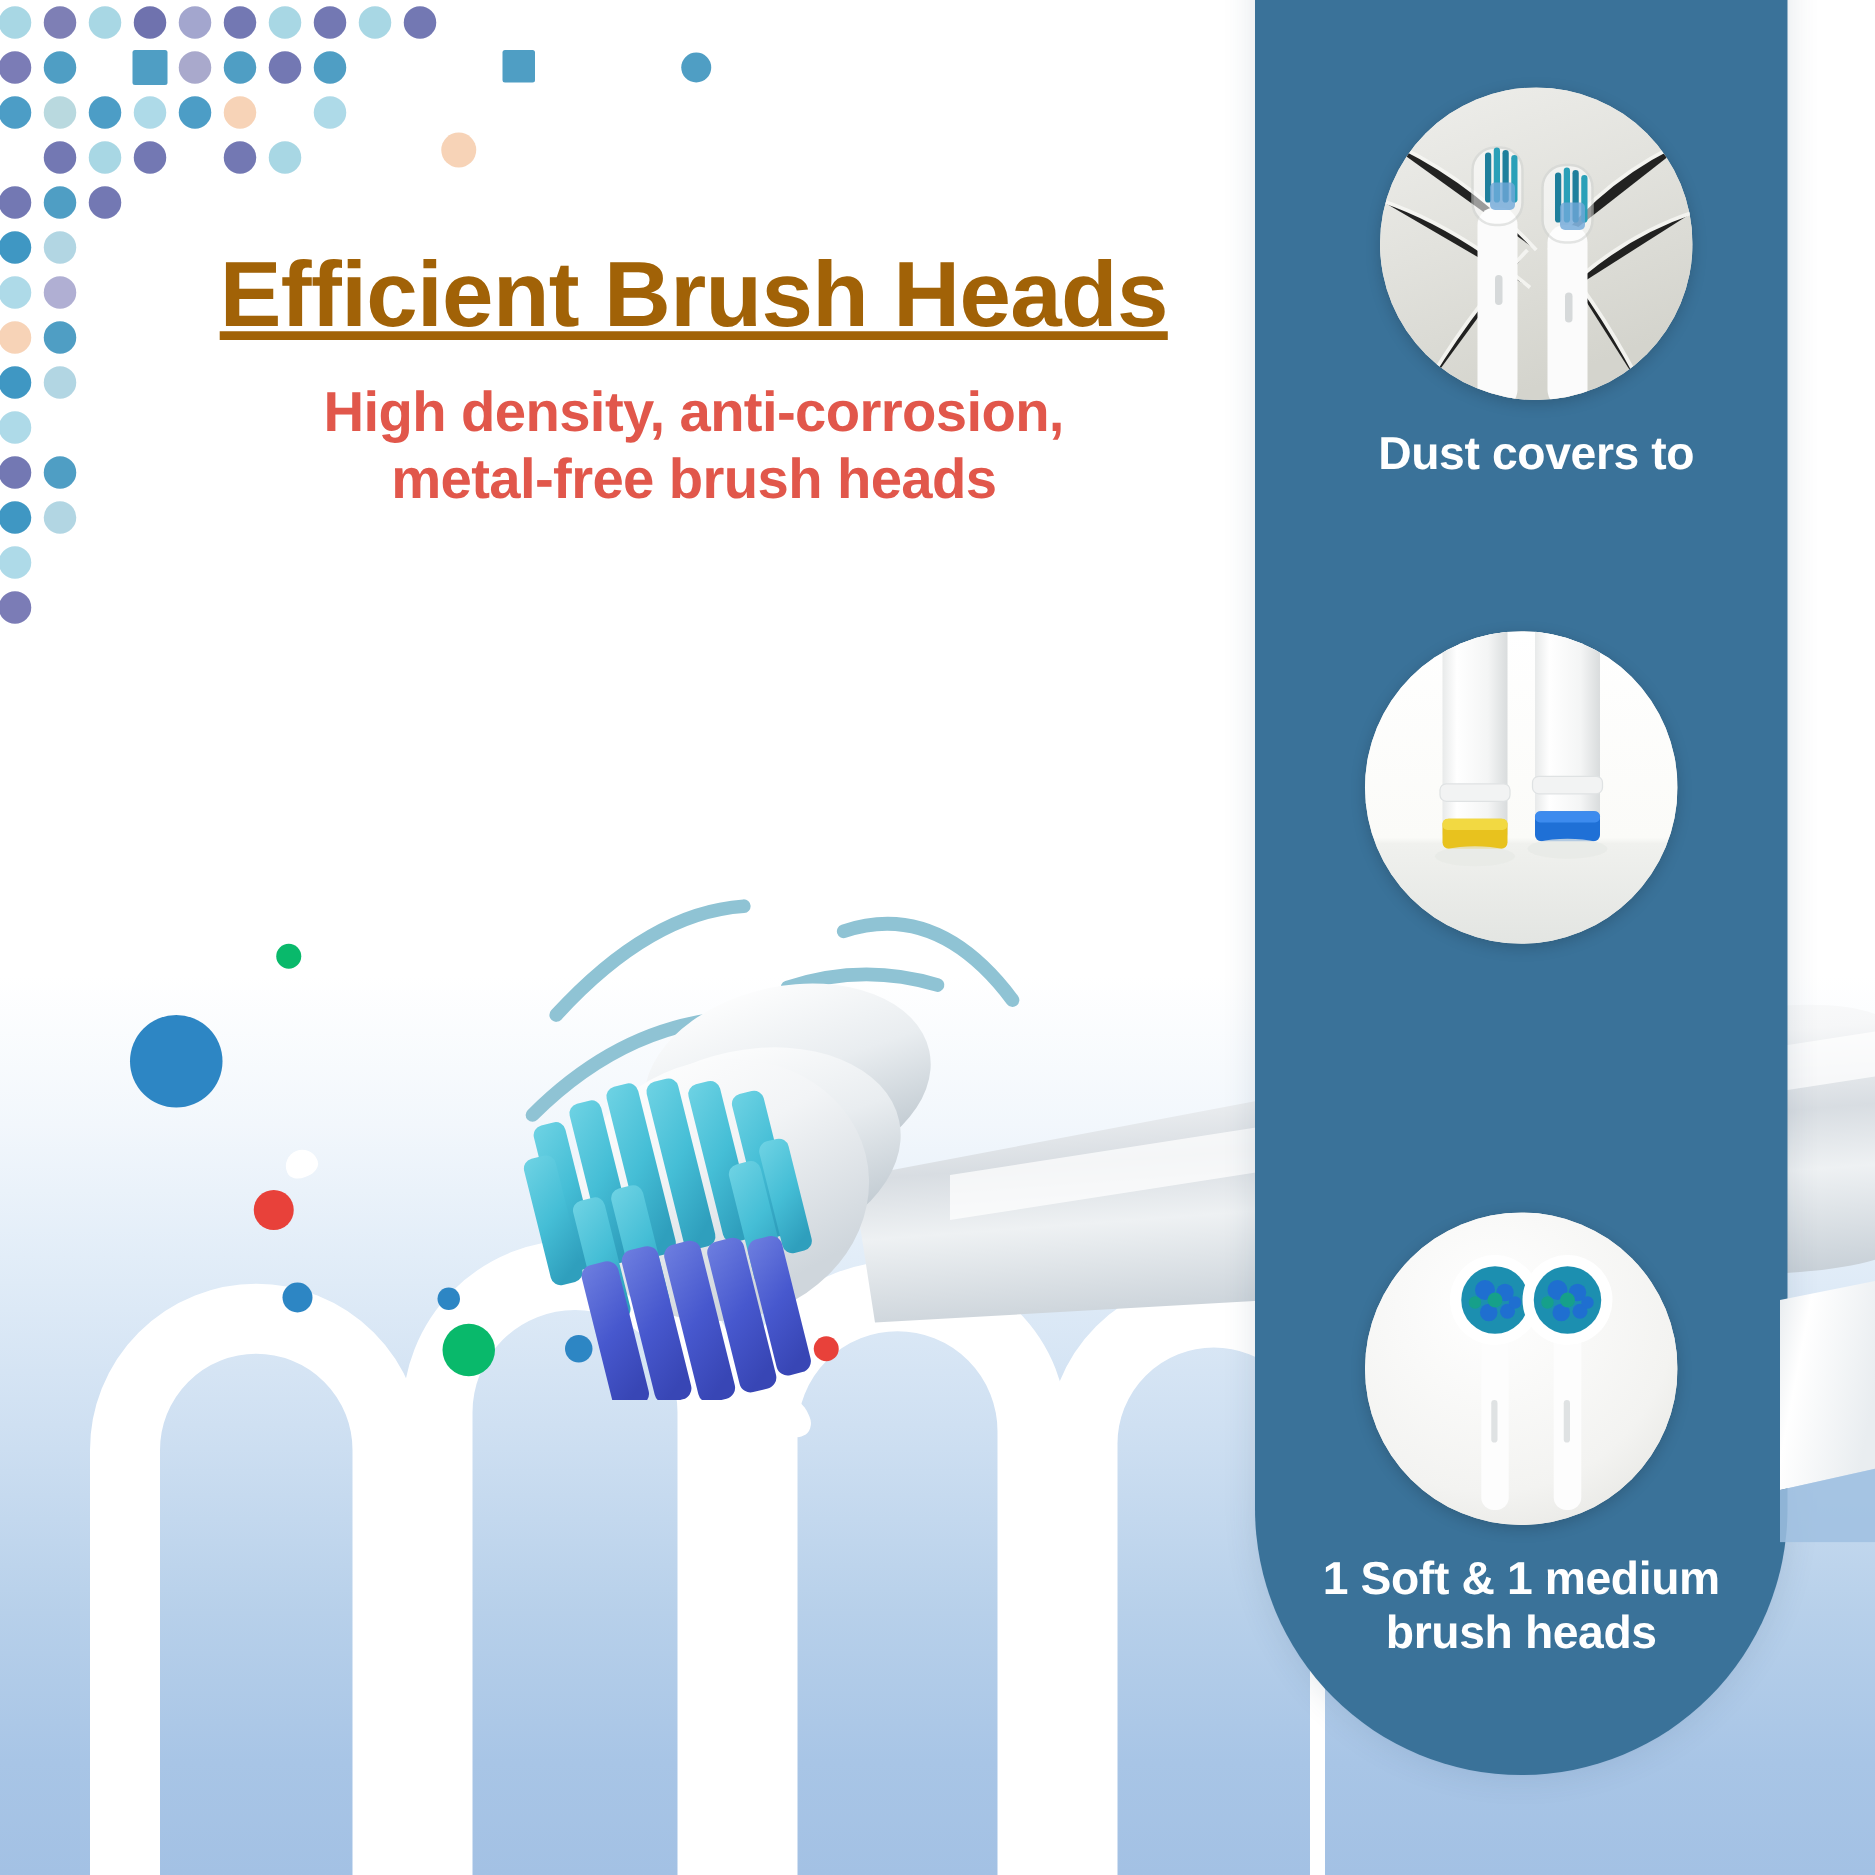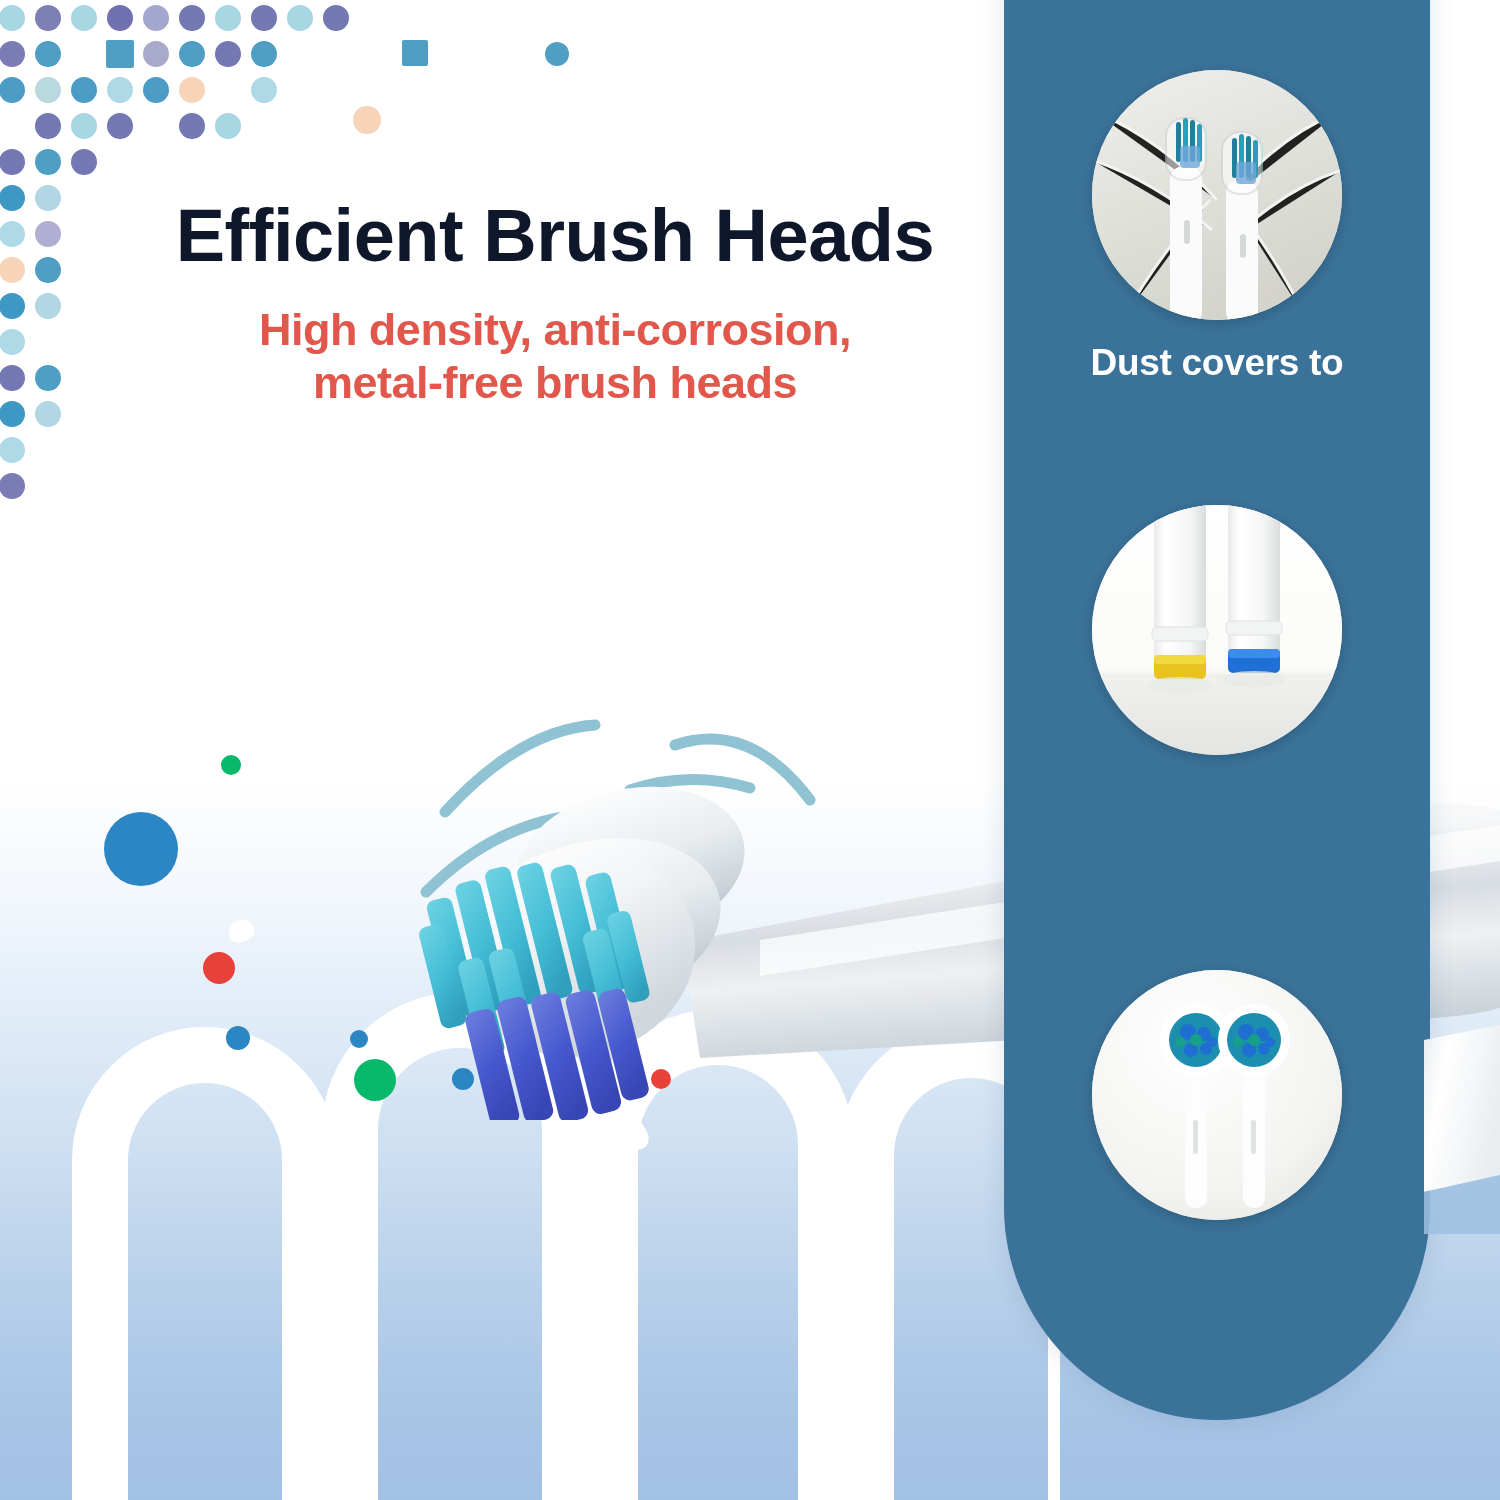--- a/index.html
+++ b/index.html
@@ -173,21 +173,21 @@
         <circle cx="48" cy="414" r="13" fill="#B2D6E3"></circle>
 
         <circle cx="12" cy="450" r="13" fill="#AEDAE8"></circle>
 
         <circle cx="12" cy="486" r="13" fill="#7B7CB6"></circle>
       </g>
     </svg>
   </div>
 
   <div class="headline-block">
-    <div class="headline" style="color:#0f172a;">Efficient Brush Heads</div>
+    <div class="headline" style="color:#a16207;text-decoration:underline;">Efficient Brush Heads</div>
     <div class="subhead" style="color:#E1574B;">
       <div>High density, anti-corrosion,</div>
       <div>metal-free brush heads</div>
     </div>
   </div>
 
   <div class="teeth">
     <svg width="1060" height="520" viewBox="0 0 1060 520">
       <g fill="none" stroke="#ffffff" stroke-width="56" stroke-linecap="butt">
         <path d="M100 520 L100 180 A105 105 0 0 1 310 180 L310 520"></path>
@@ -290,21 +290,21 @@
     <div class="accent" style="left:226px;top:1026px;width:24px;height:24px;background:#2D86C4;"></div>
     <div class="accent" style="left:350px;top:1030px;width:18px;height:18px;background:#2D86C4;"></div>
     <div class="accent" style="left:354px;top:1059px;width:42px;height:42px;background:#09B96B;"></div>
     <div class="accent" style="left:452px;top:1068px;width:22px;height:22px;background:#2D86C4;"></div>
     <div class="accent" style="left:651px;top:1069px;width:20px;height:20px;background:#E8413A;"></div>
     <div class="teardrop" style="left:625px;top:1118px;width:22px;height:32px;"></div>
   </div>
 
   <div class="feature-panel">
 
-    <div class="feature-item" style="top:110px;">
+    <div class="feature-item" style="top:110px;padding-left:12px;">
       <div class="feature-media">
         <svg width="250" height="250" viewBox="0 0 250 250">
           <defs>
             <linearGradient id="furG" x1="0" y1="0" x2="0.4" y2="1">
               <stop offset="0%" stop-color="#efefec"></stop>
               <stop offset="50%" stop-color="#e2e2dd"></stop>
               <stop offset="100%" stop-color="#d4d4cd"></stop>
             </linearGradient>
           </defs>
           <rect x="0" y="0" width="250" height="250" fill="url(#furG)"></rect>
@@ -421,20 +421,24 @@
             <circle cx="154" cy="62" r="8" fill="#1f6fd0"></circle>
             <circle cx="170" cy="64" r="7" fill="#1f6fd0"></circle>
             <circle cx="157" cy="80" r="7" fill="#1f6fd0"></circle>
             <circle cx="172" cy="79" r="6" fill="#1f6fd0"></circle>
             <circle cx="162" cy="70" r="6" fill="#16a08a"></circle>
             <circle cx="146" cy="72" r="5" fill="#16a08a"></circle>
             <circle cx="178" cy="72" r="5" fill="#1f6fd0"></circle>
           </g>
         </svg>
       </div>
+      <div class="feature-caption">
+        <div>1 Soft &amp; 1 medium</div>
+        <div>brush heads</div>
+      </div>
     </div>
 
   </div>
 
   <div style="position:absolute;left:1424px;top:1024px;width:80px;height:210px;overflow:hidden;">
     <svg width="80" height="210" viewBox="0 0 80 210">
       <defs>
         <linearGradient id="hrGrad" x1="0" y1="0" x2="1" y2="0.4">
           <stop offset="0%" stop-color="#e7ebee"></stop>
           <stop offset="30%" stop-color="#ffffff"></stop>

